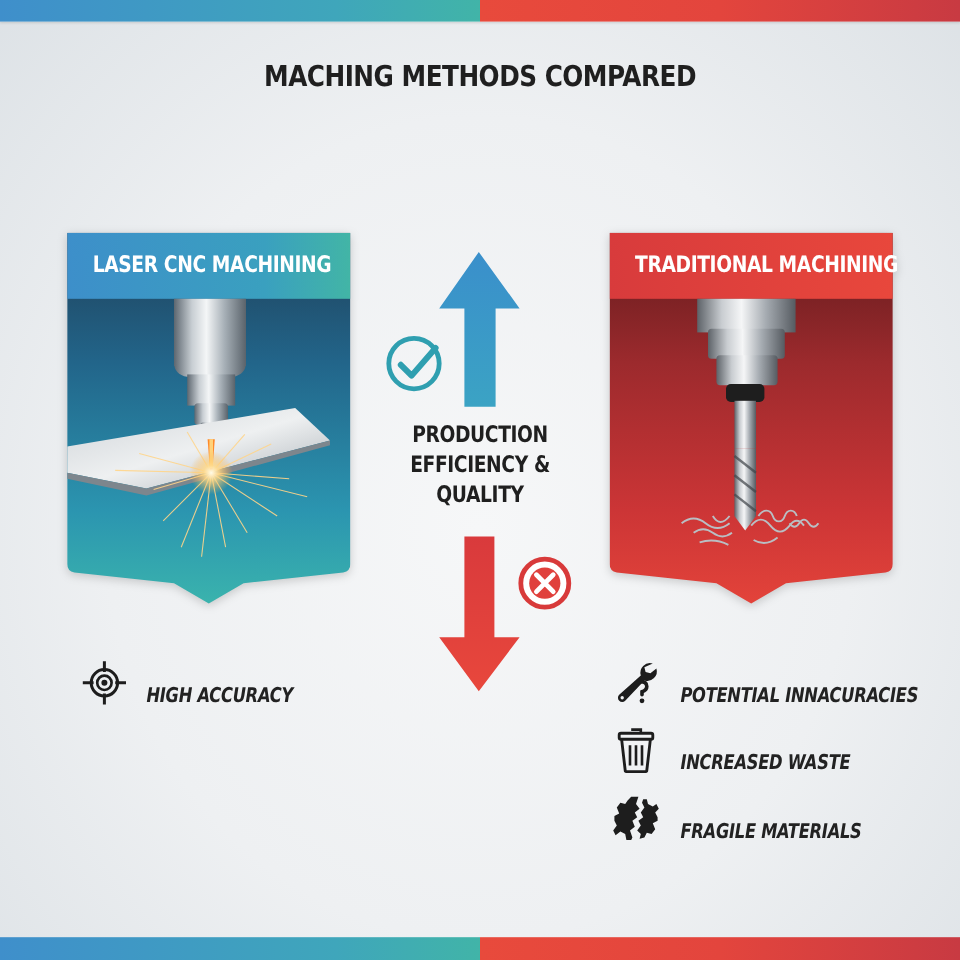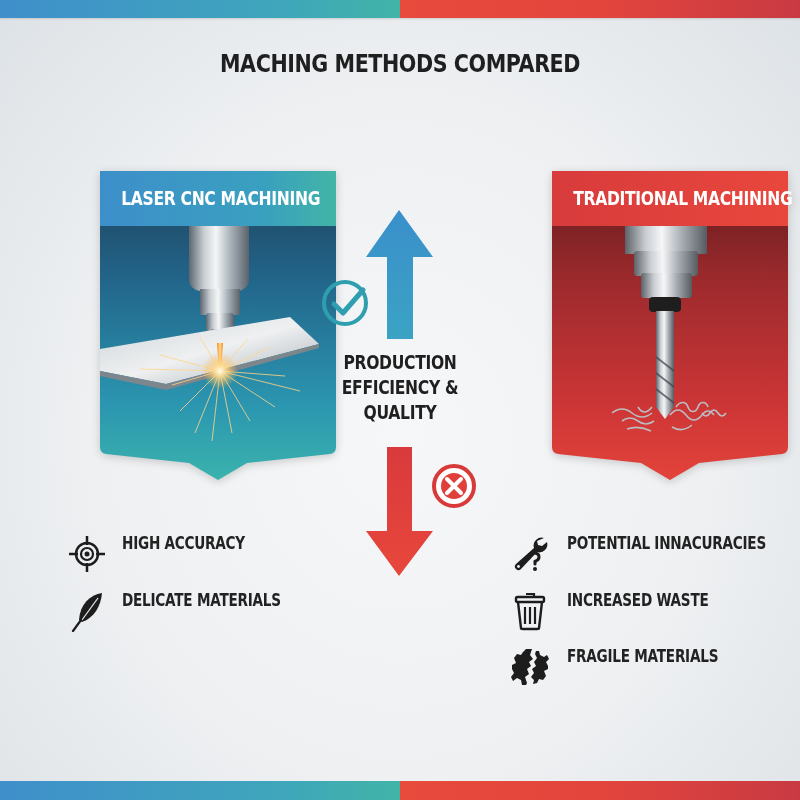--- a/index.html
+++ b/index.html
@@ -15,42 +15,42 @@
   .bar .red { background: linear-gradient(90deg, #e84a3c 0%, #e3453d 50%, #c83a42 100%); }
   .top-bar { top: 0; height: 18px; box-shadow: 0 1px 2px rgba(0,0,0,0.12); }
   .bottom-bar { top: 781px; height: 19px; }
 
   .title {
     position: absolute; top: 50px; left: 0; width: 800px; text-align: center;
     font-family: "DejaVu Sans", sans-serif; font-weight: bold; font-size: 24px;
     color: #1f1f1f; letter-spacing: -0.5px; transform: scaleX(0.86); transform-origin: 50% 50%;
   }
 
-  .panel { position: absolute; top: 171px; width: 200px; height: 310px; filter: drop-shadow(0 2px 4px rgba(0,0,0,0.18)); margin-left: 44px; }
+  .panel { position: absolute; top: 194px; width: 200px; height: 310px; filter: drop-shadow(0 2px 4px rgba(0,0,0,0.18)); }
   .panel svg { position: absolute; left: 0; top: 0; }
   .panel-title {
     position: absolute; top: 0; left: 0; width: 236px; height: 55px; line-height: 55px;
     text-align: center; color: #fff; font-weight: bold; font-size: 19px; white-space: nowrap;
     letter-spacing: -0.4px; transform: scaleX(0.82); transform-origin: 50% 50%;
   }
   .panel.left { left: 56px; }
   .panel.right { left: 508px; }
 
   .center-svg { position: absolute; left: 310px; top: 200px; }
   .center-label {
     position: absolute; left: 310px; top: 350px; width: 180px; text-align: center;
     font-weight: bold; font-size: 19px; line-height: 25px; color: #1f1f1f; letter-spacing: -0.4px;
     transform: scaleX(0.82); transform-origin: 50% 50%;
   }
   .center-label span { display: block; }
 
   .features { position: absolute; top: 533px; }
   .features.left { left: 60px; }
   .features.right { left: 503px; }
-  .feature { position: relative; height: 56.5px; display: flex; align-items: flex-start; }
+  .feature { position: relative; height: 56.5px; display: flex; align-items: flex-end; font-style: italic; }
   .feature .ico { width: 54px; height: 42px; display: flex; align-items: center; justify-content: center; }
   .feature .lbl {
     margin-left: 8px; font-weight: bold; font-size: 17px; color: #222; white-space: nowrap;
     letter-spacing: -0.3px; transform: scaleX(0.8); transform-origin: 0 50%;
   }
   .features.right .feature .lbl { margin-left: 10px; }
 </style>
 </head>
 <body>
 
@@ -218,30 +218,20 @@
     <span class="ico">
       <svg width="38" height="38" viewBox="0 0 38 38">
         <circle cx="19" cy="19" r="11" fill="none" stroke="#1d1d1d" stroke-width="2.5"></circle>
         <circle cx="19" cy="19" r="6" fill="none" stroke="#1d1d1d" stroke-width="2.2"></circle>
         <circle cx="19" cy="19" r="2.5" fill="#1d1d1d"></circle>
         <path d="M19 1 V10 M19 28 V37 M1 19 H10 M28 19 H37" stroke="#1d1d1d" stroke-width="2.5"></path>
       </svg>
     </span>
     <span class="lbl">HIGH ACCURACY</span>
   </div>
-  <div class="feature">
-    <span class="ico">
-      <svg width="38" height="42" viewBox="0 0 38 42">
-        <path d="M34 3 C22 5 12 14 11 30 L14 32 C26 28 33 16 34 3 Z" fill="#1d1d1d"></path>
-        <path d="M30 8 L14 30" stroke="#f0f1f2" stroke-width="1.2"></path>
-        <path d="M13 30 L5 41" stroke="#1d1d1d" stroke-width="2.2" stroke-linecap="round"></path>
-      </svg>
-    </span>
-    <span class="lbl">DELICATE MATERIALS</span>
-  </div>
 </div>
 
 <div class="features right">
   <div class="feature">
     <span class="ico">
       <svg width="40" height="40" viewBox="0 0 40 40">
         <path d="M34 4 A8 8 0 0 0 24 14 L6 30 A3.5 3.5 0 0 0 11 35 L27 18 A8 8 0 0 0 37 8 L32 12 L28 11 L27 7 Z" fill="#1d1d1d"></path>
         <circle cx="8.5" cy="32.5" r="1.4" fill="#f0f1f2"></circle>
         <path d="M19 24 Q19 19 24 19 Q29 19 29 23 Q29 26 25 27.5 L25 30" fill="none" stroke="#1d1d1d" stroke-width="3" stroke-linecap="round"></path>
         <circle cx="25" cy="35" r="2" fill="#1d1d1d"></circle>

